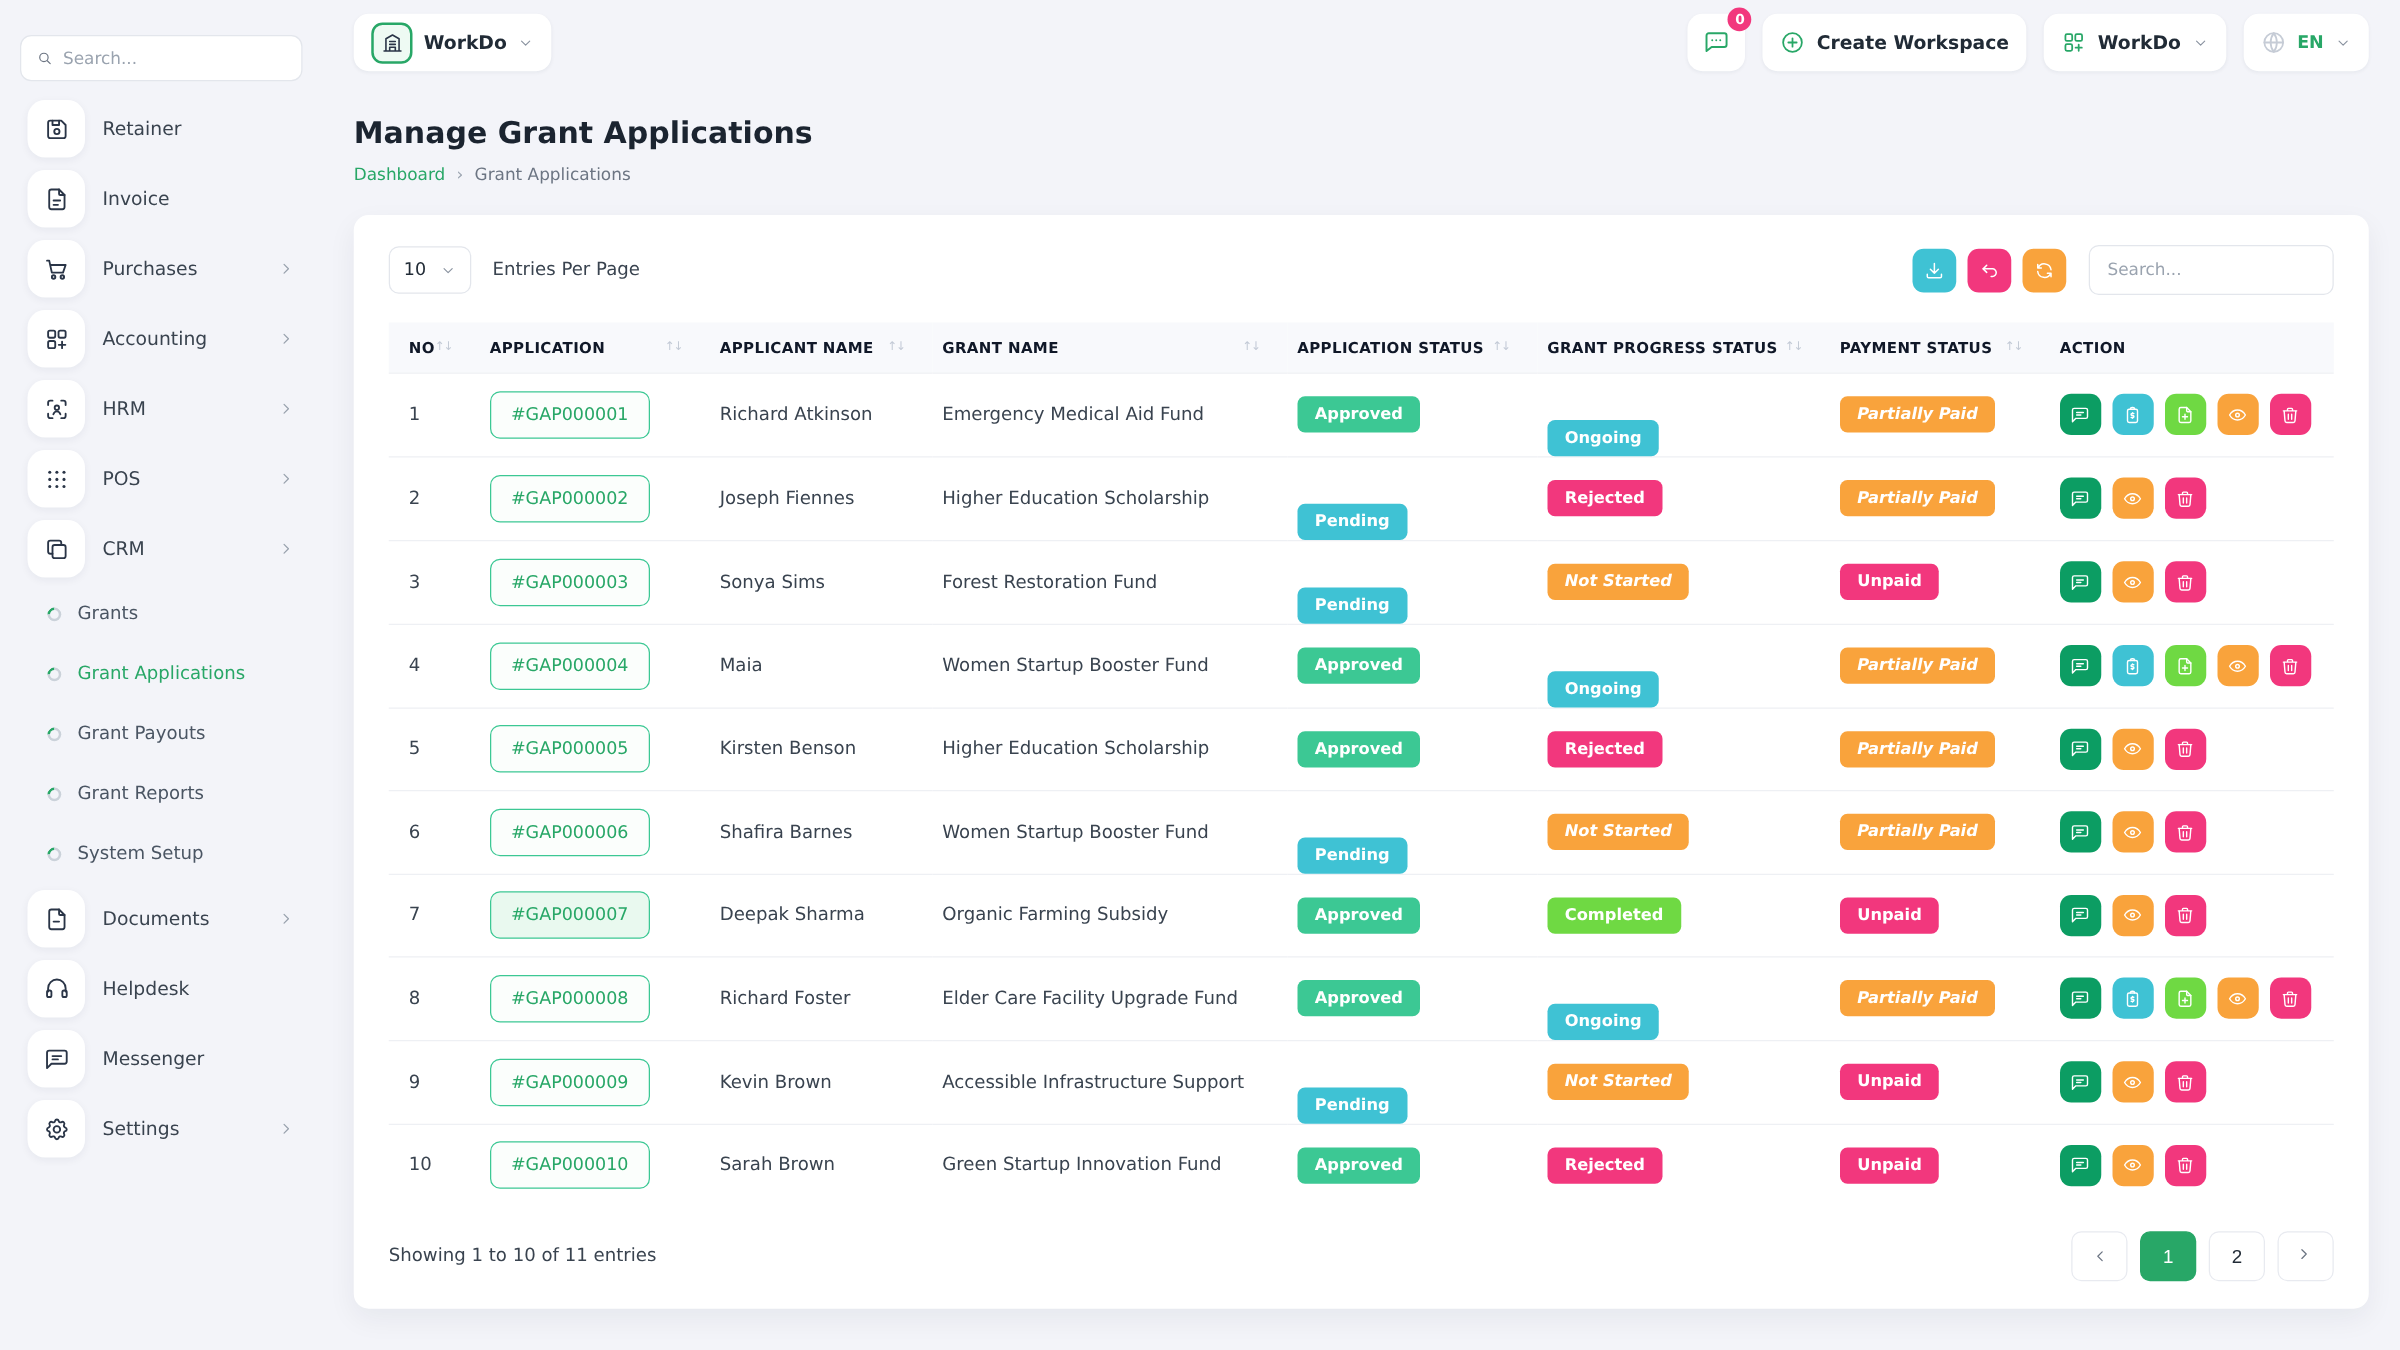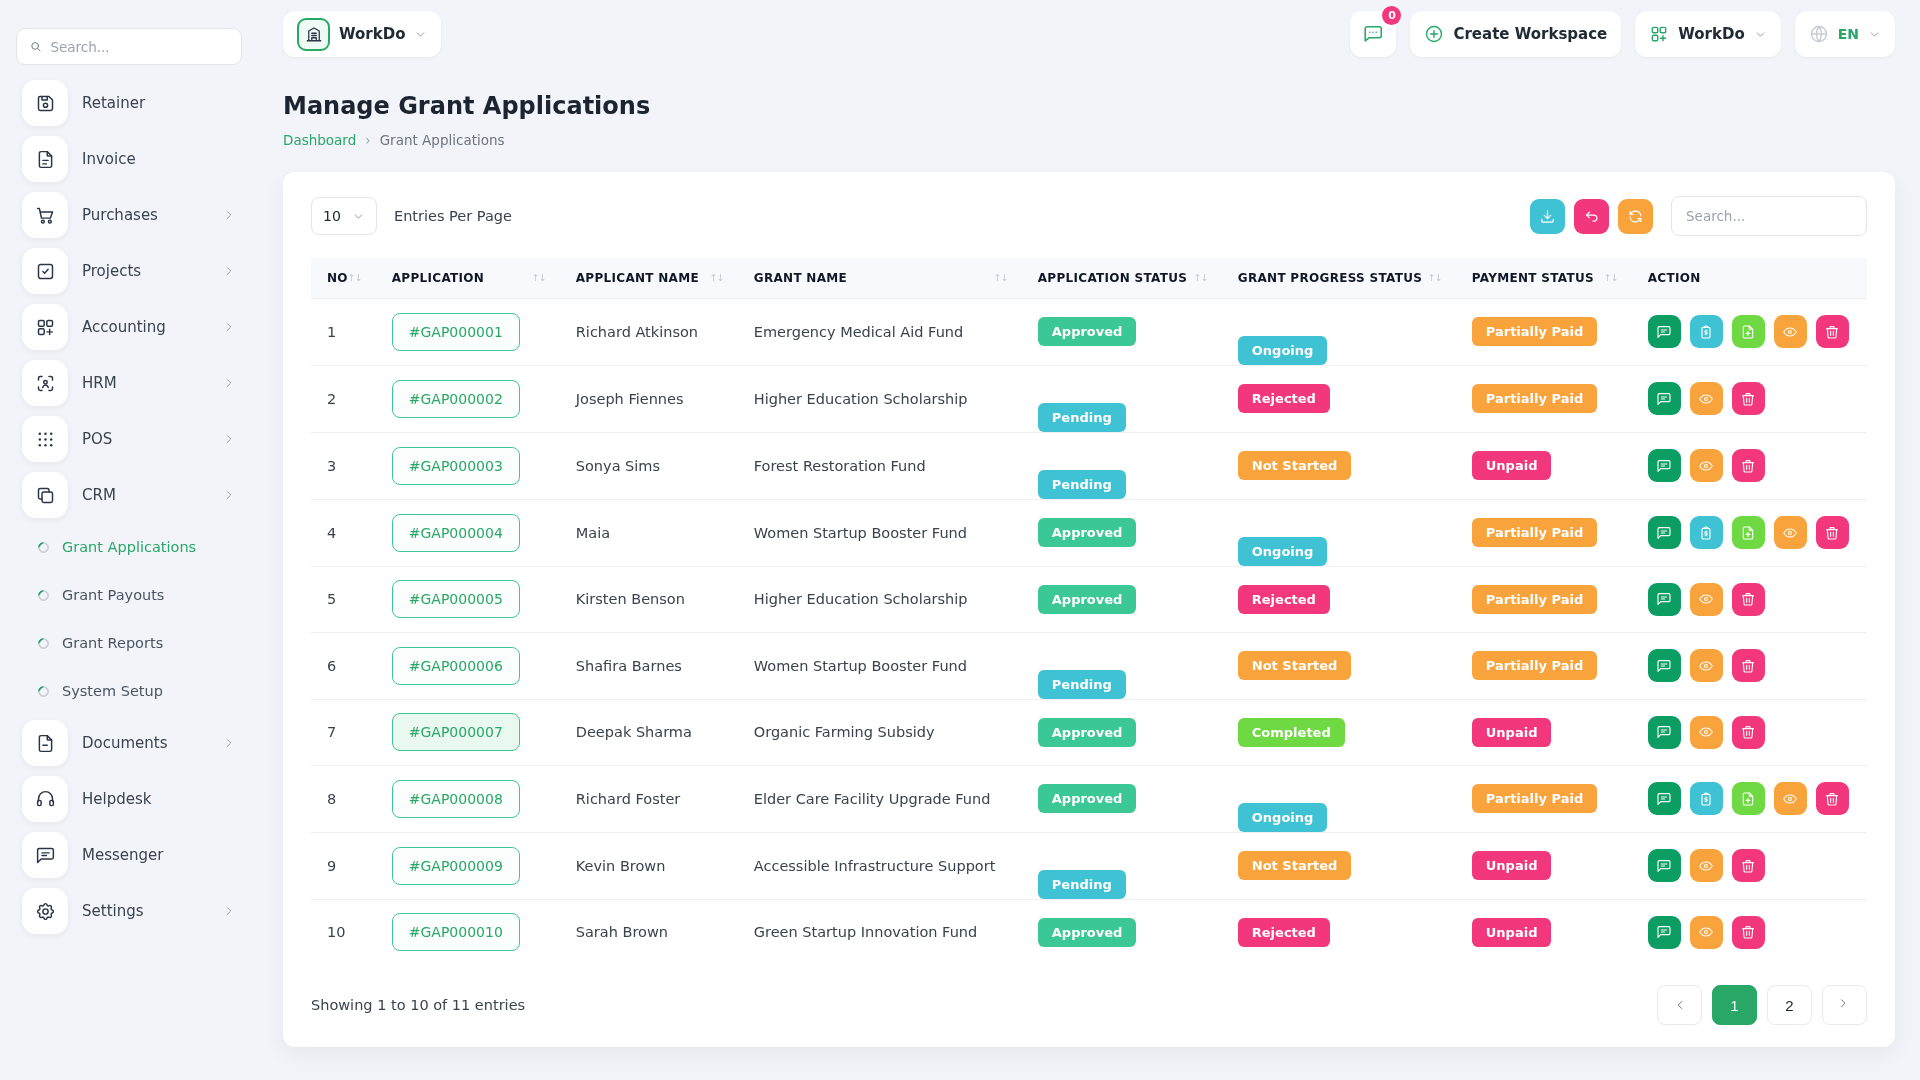--- a/index.html
+++ b/index.html
@@ -72,21 +72,21 @@
   th .th-in { display:flex; align-items:center; justify-content:space-between; padding-right:14px; }
   .sort-ic { font-size:9.5px; color:#c3cad6; letter-spacing:-1px; font-weight:400; }
   td { height:66px; padding:0 8px; border-top:1px solid #eef0f4; font-size:14.5px; color:#39434f; }
   tbody tr:first-child td { border-top:1px solid #eef0f4; }
   .col-no { width:64px; padding-left:16px; } th.col-no { padding-left:16px; }
   .col-app { width:184px; } .col-name { width:178px; } .col-grant { width:284px; }
   .col-status { width:200px; } .col-progress { width:234px; } .col-pay { width:176px; }
   .app-id { display:inline-block; width:128px; text-align:center; padding:10px 0; border:1px solid #3cc894; color:#28a767; background:#fbfefc; border-radius:8px; font-size:14px; cursor:pointer; }
   .app-id.hl { background:#e9f9ef; }
   .badge { display:inline-block; padding:7px 14px; border-radius:6px; color:#fff; font-size:13px; font-weight:600; }
-  .b-green { background:#3cc894; } .b-cyan { background:#3fc2d4;margin-top:37px; } .b-orange { background:#f9a33c; }
+  .b-green { background:#3cc894; } .b-cyan { background:#3fc2d4;margin-top:37px; } .b-orange { background:#f9a33c;font-style:italic; }
   .b-pink { background:#f2377d; } .b-lime { background:#6fd943; }
   .acts { display:flex; gap:9px; }
   .act { width:33px; height:33px; border:none; border-radius:9px; display:flex; align-items:center; justify-content:center; color:#fff; cursor:pointer; }
   .act svg { width:16px; height:16px; }
   .act-green { background:#0c9d63; } .act-cyan { background:#3fc2d4; } .act-lime { background:#6fd943; }
   .act-orange { background:#f9a33c; } .act-pink { background:#f2377d; }
 
   .tfoot { margin-top:20px; display:flex; align-items:center; }
   .summary { font-size:14.5px; color:#39434f; }
   .pager { margin-left:auto; display:flex; gap:10px; }
@@ -130,34 +130,20 @@
      </div>
         <div class="side-item">
        <span class="icon-box">
             <svg viewBox="0 0 24 24">
               <circle cx="9" cy="19" r="1.6"></circle>
               <circle cx="17" cy="19" r="1.6"></circle>
               <path d="M3 4h2l2.4 11h10.2L20 8H6"></path>
             </svg>
           </span>
        <span class="side-label">Purchases</span>
-          <span class="side-chev">
-            <svg viewBox="0 0 24 24">
-              <path d="M9 6l6 6-6 6"></path>
-            </svg>
-          </span>
-     </div>
-        <div class="side-item">
-       <span class="icon-box">
-            <svg viewBox="0 0 24 24">
-              <rect x="4" y="4" width="16" height="16" rx="2.5"></rect>
-              <path d="M9 12l2 2 4-4.5"></path>
-            </svg>
-          </span>
-       <span class="side-label">Projects</span>
           <span class="side-chev">
             <svg viewBox="0 0 24 24">
               <path d="M9 6l6 6-6 6"></path>
             </svg>
           </span>
      </div>
         <div class="side-item">
        <span class="icon-box">
             <svg viewBox="0 0 24 24">
               <rect x="4" y="4" width="6.5" height="6.5" rx="1.5"></rect>
@@ -218,20 +204,24 @@
               <path d="M16 8V6a2 2 0 0 0-2-2H6a2 2 0 0 0-2 2v8a2 2 0 0 0 2 2h2"></path>
             </svg>
           </span>
        <span class="side-label">CRM</span>
           <span class="side-chev">
             <svg viewBox="0 0 24 24">
               <path d="M9 6l6 6-6 6"></path>
             </svg>
           </span>
      </div>
+        <div class="side-sub">
+         <span class="sub-bullet"></span>
+         <span class="lbl">Grants</span>
+       </div>
         <div class="side-sub active">
          <span class="sub-bullet"></span>
          <span class="lbl">Grant Applications</span>
        </div>
         <div class="side-sub">
          <span class="sub-bullet"></span>
          <span class="lbl">Grant Payouts</span>
        </div>
         <div class="side-sub">
          <span class="sub-bullet"></span>

